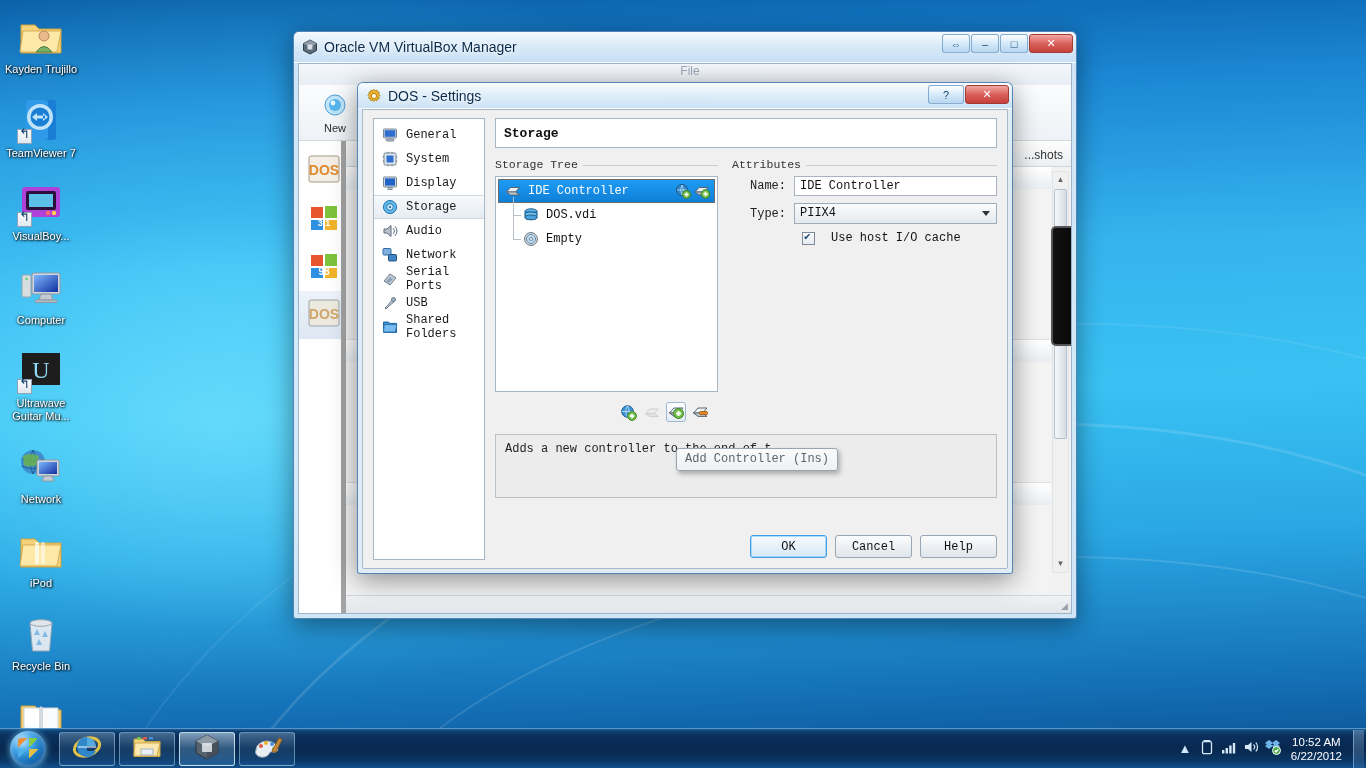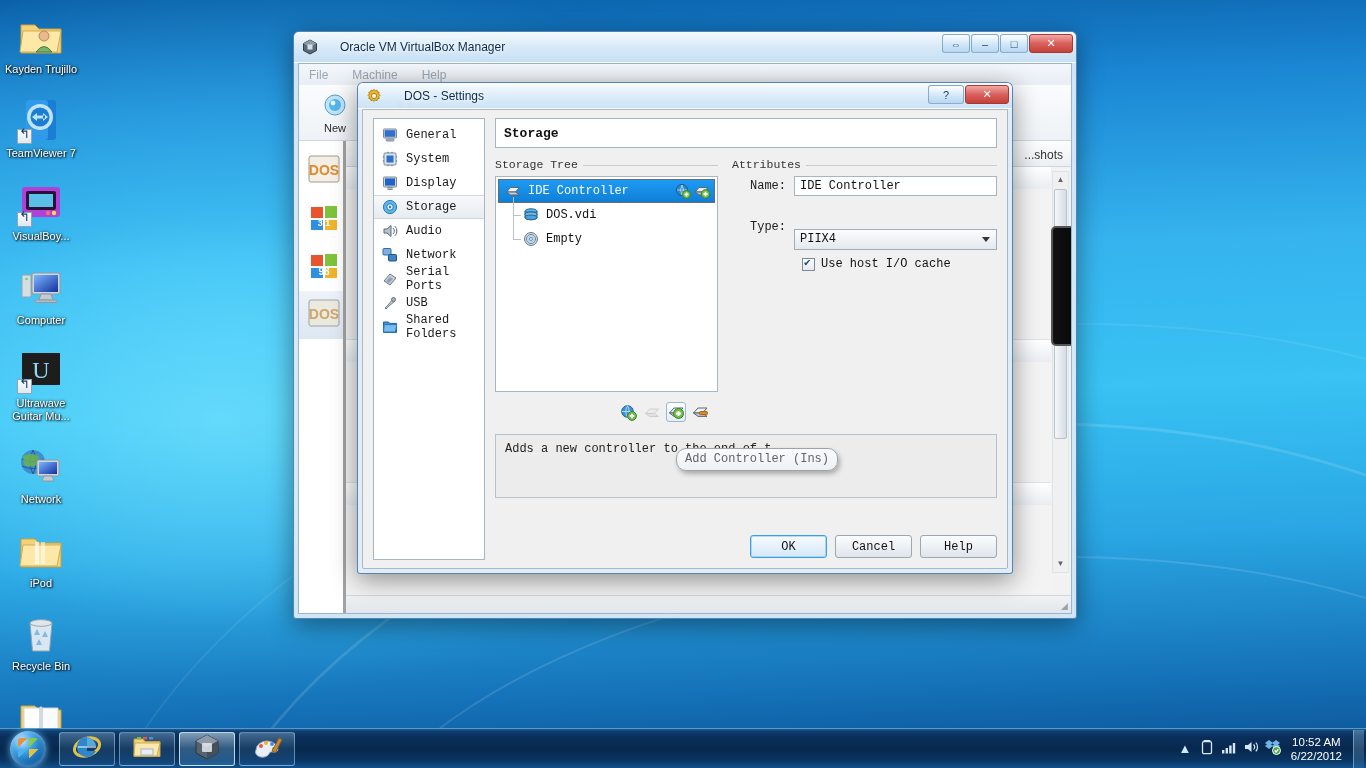--- a/index.html
+++ b/index.html
@@ -120,21 +120,21 @@
     box-shadow: 0 6px 26px rgba(0,0,0,0.42);
   }
   .w-title {
     height: 29px; position: relative;
     background: linear-gradient(180deg, rgba(255,255,255,0.80), rgba(222,238,250,0.62) 48%, rgba(196,222,244,0.72));
     border-radius: 5px 5px 0 0;
     border-bottom: 1px solid rgba(255,255,255,0.5);
     display: flex; align-items: center; padding-left: 8px;
   }
   .w-title .t-text {
-    font-size: 12px; color: #0c2b4c; margin-left: 22px;
+    font-size: 14px; color: #0c2b4c; margin-left: 6px;
     text-shadow: 0 0 4px rgba(255,255,255,0.9), 0 0 8px rgba(255,255,255,0.8);
   }
   .wbtns { position:absolute; right: 3px; top: 2px; display: flex; }
   .wbtn {
     width: 28px; height: 19px; margin-left: 1px;
     border: 1px solid rgba(110,155,195,0.8);
     border-radius: 3px;
     background: linear-gradient(180deg, rgba(255,255,255,0.78), rgba(205,230,248,0.52) 50%, rgba(170,206,235,0.62));
     display:flex; align-items:center; justify-content:center;
     font-size: 11px; color:#14456f; cursor:pointer;
@@ -149,33 +149,33 @@
   
   #vbox { left: 293px; top: 31px; width: 784px; height: 588px; }
   #vbox .w-title { height: 31px; }
   #vbox-body {
     position:absolute; left:4px; right:4px; top: 31px; bottom: 4px;
     background: #f0f0f0; border: 1px solid #9cb4cc;
     overflow: hidden;
   }
   #vb-menu {
     height: 21px; background: linear-gradient(180deg,#f4f7fa,#e8eef4);
-    display:flex; align-items:center; padding-left: 10px; gap: 24px;
-    font-size: 12px; color: #9aa7b4;
+    display:flex; align-items:center; padding-left: 10px; gap: 14px;
+    font-size: 12px; color: #9aa7b4; flex-direction: column;
   }
   #vb-toolbar {
     height: 56px; background: linear-gradient(180deg,#fbfcfd,#eef2f6);
     border-bottom: 1px solid #cfd9e2;
     display:flex; align-items:center; padding-left: 10px; gap: 18px;
   }
   .tbbtn { width: 52px; text-align:center; font-size: 11px; color:#2b2b2b; }
   .tbbtn .ic { width:28px;height:28px;margin:0 auto 2px auto; }
   #vb-main { position:absolute; left:0; right:0; top: 77px; bottom: 0; display:flex; }
   #vm-list {
-    width: 74px; background: #fff; border-right: 3px solid #a3a3a3;
+    width: 74px; background: #fff; border-right: 5px solid #a3a3a3;
     padding-top: 6px;
   }
   .vm-row { height: 48px; display:flex; align-items:center; padding-left: 9px; }
   .vm-row.sel { background: linear-gradient(180deg,#eef3f9,#dde7f2); }
   #vb-right { flex:1; position: relative; background:#f2f2f2; }
   #vb-tabs {
     height: 26px; background: linear-gradient(180deg,#fdfdfd,#eceff2);
     border-bottom: 1px solid #cfd6dd;
     display:flex; align-items:flex-end; padding-left: 670px; font-size: 12px; color:#333;
   }
@@ -286,43 +286,43 @@
   #attr-body { position:absolute; left:0; right:0; top: 18px; }
   .arow { display:flex; align-items:center; margin-bottom: 7px; }
   .alabel { width: 62px; text-align:right; font-size:12px; color:#222; padding-right:8px; }
   .atext {
     flex:1; height: 20px; background:#fff; border:1px solid #a9b4bf;
     font-size:12px; color:#111; padding: 0 5px; line-height:18px;
   }
   .acombo {
     flex:1; height: 21px; background: linear-gradient(180deg,#fbfcfd,#e4e9ee);
     border:1px solid #9facb9; font-size:12px; color:#111; padding: 0 5px;
-    line-height:19px; position:relative;margin-top:26px;
+    line-height:19px; position:relative;
   }
   .acombo .arr {
     position:absolute; right:6px; top:7px; width:0;height:0;
     border-left:4px solid transparent;border-right:4px solid transparent;border-top:5px solid #333;
   }
-  .acheck { display:flex; align-items:center; gap:6px; margin-left: 70px; font-size:12px; color:#111; }
+  .acheck { display:flex; align-items:center; gap:16px; margin-left: 70px; font-size:12px; color:#111; }
   .cbox {
     width:13px;height:13px;background:linear-gradient(180deg,#fafcfd,#e6ebf0);
     border:1px solid #7d8b99; position:relative;
   }
   .cbox::after{
     content:"✔"; position:absolute; left:1px; top:-3px; font-size:11px; color:#20486e;
   }
   #desc-box {
     position:absolute; left:0; right:0; top: 316px; height: 64px;
     background: #ececec; border: 1px solid #b9c1c9;
     font-size: 12px; color:#222; padding: 7px 9px;
   }
   #tooltip {
     position:absolute; left: 181px; top: 330px;
     background: linear-gradient(180deg,#fbfbfb,#eef0f2);
-    border: 1px solid #9aa4ae; border-radius: 10px;
+    border: 1px solid #9aa4ae; border-radius: 3px;
     box-shadow: 2px 3px 5px rgba(0,0,0,0.28);
     font-size: 12px; color:#5d656d; padding: 3px 8px 4px 8px;
   }
   #dlg-buttons {
     position:absolute; right: 10px; bottom: 10px; display:flex; gap: 8px; padding-left: 16px;
   }
   .dbtn {
     width: 77px; height: 23px;
     background: linear-gradient(180deg,#fbfcfd,#eff2f5 45%,#dfe5eb);
     border:1px solid #9aa7b4; border-radius:3px;

